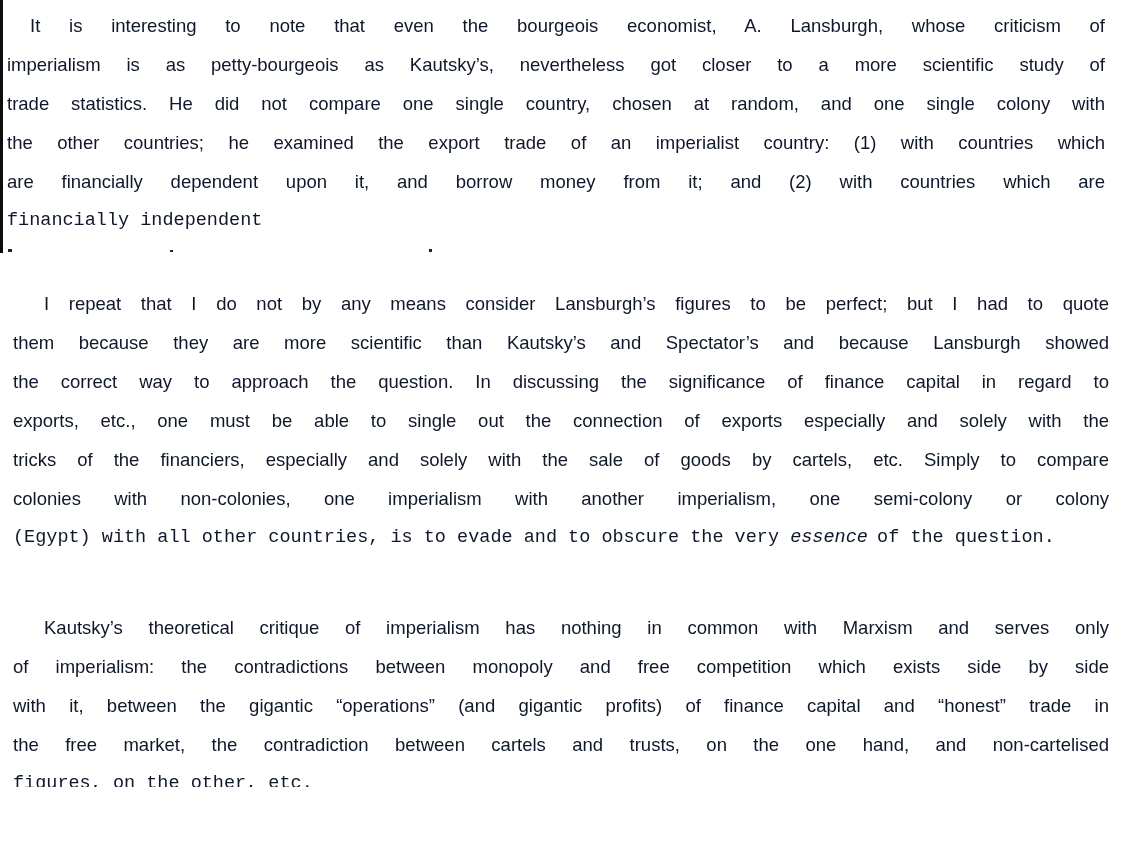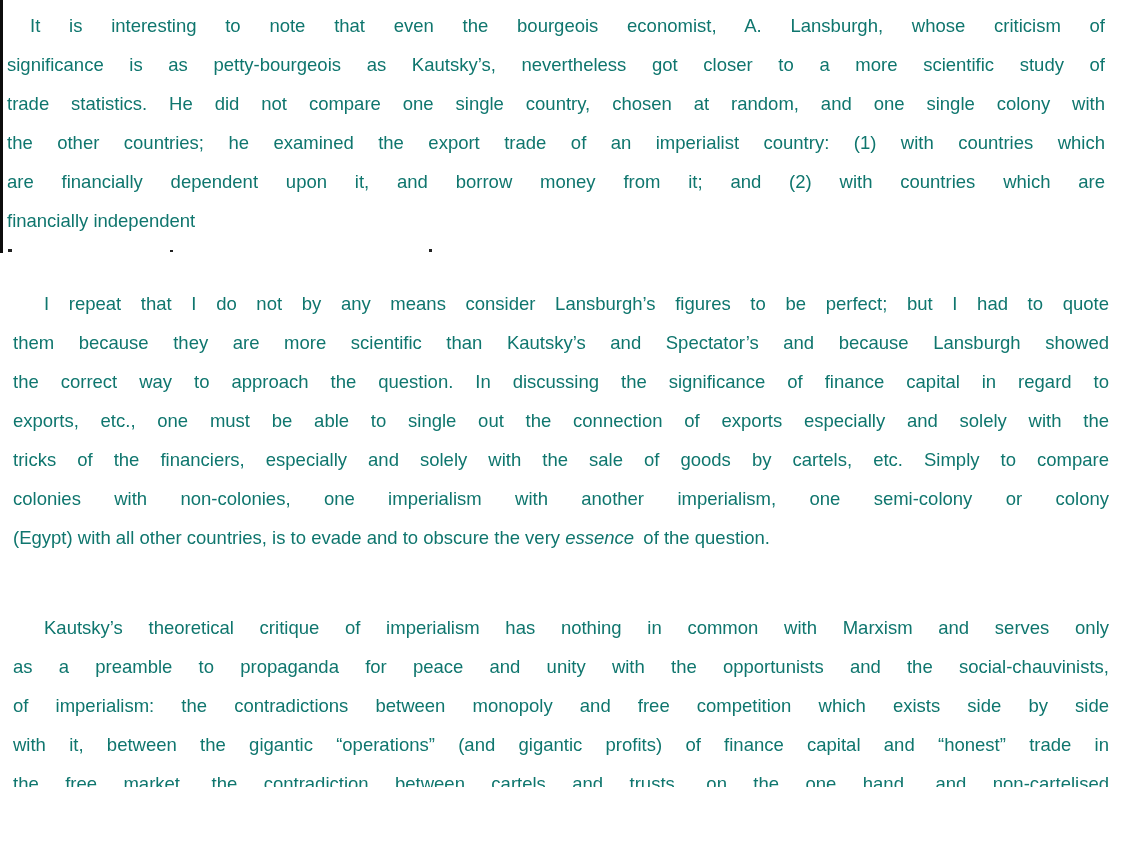--- a/index.html
+++ b/index.html
@@ -2,56 +2,57 @@
 <html><head>
 <meta charset="utf-8">
 <style>
   html,body{margin:0;padding:0;background:#ffffff;}
   .page{
     position:relative;
     width:1131px;height:787px;
     background:#ffffff;
     overflow:hidden;
     font-family:"Liberation Sans","DejaVu Sans",sans-serif;
-    color:#0f766e;
+    color:#0f172a;
   }
   .crop-edge-line{
     position:absolute;left:0;top:0;width:3px;height:253px;background:#0d0d0d;
   }
   .paragraph{position:absolute;}
   .p1{top:6px;left:7px;width:1098px;--indent:23px;}
   .p2{top:284px;left:13px;width:1096px;--indent:31px;}
   .p3{top:608px;left:13px;width:1096px;--indent:31px;}
   .line{
     height:39px;line-height:39px;
     font-size:18.5px;
     text-align:justify;
     text-align-last:justify;
     white-space:normal;
   }
   .line.last{
     text-align:left;
     text-align-last:left;
+    font-family:Liberation Mono, monospace;
   }
   .paragraph .line:first-child{padding-left:var(--indent);}
   .line em{font-style:italic;margin-top:47px;}
   .crop-artifact{position:absolute;background:#222222;}
   .dot-a{left:8px;top:249px;width:4px;height:3px;}
   .dot-b{left:170px;top:250px;width:3px;height:2px;}
   .dot-c{left:429px;top:249px;width:3px;height:3px;}
 </style>
 </head>
 <body>
 
 <div class="page">
   <div class="crop-edge-line"></div>
 
   <section class="paragraph p1">
       <div class="line">It is interesting to note that even the bourgeois economist, A. Lansburgh, whose criticism of</div>
-      <div class="line">significance is as petty-bourgeois as Kautsky’s, nevertheless got closer to a more scientific study of</div>
+      <div class="line">imperialism is as petty-bourgeois as Kautsky’s, nevertheless got closer to a more scientific study of</div>
       <div class="line">trade statistics. He did not compare one single country, chosen at random, and one single colony with</div>
       <div class="line">the other countries; he examined the export trade of an imperialist country: (1) with countries which</div>
       <div class="line">are financially dependent upon it, and borrow money from it; and (2) with countries which are</div>
       <div class="line last">financially independent</div>
     </section>
 
   <div class="crop-artifact dot-a"></div>
   <div class="crop-artifact dot-b"></div>
   <div class="crop-artifact dot-c"></div>
 
@@ -60,19 +61,18 @@
       <div class="line">them because they are more scientific than Kautsky’s and Spectator’s and because Lansburgh showed</div>
       <div class="line">the correct way to approach the question. In discussing the significance of finance capital in regard to</div>
       <div class="line">exports, etc., one must be able to single out the connection of exports especially and solely with the</div>
       <div class="line">tricks of the financiers, especially and solely with the sale of goods by cartels, etc. Simply to compare</div>
       <div class="line">colonies with non-colonies, one imperialism with another imperialism, one semi-colony or colony</div>
       <div class="line last">(Egypt) with all other countries, is to evade and to obscure the very <em>essence</em> of the question.</div>
     </section>
 
   <section class="paragraph p3">
       <div class="line">Kautsky’s theoretical critique of imperialism has nothing in common with Marxism and serves only</div>
-      <div class="line">as a preamble to propaganda for peace and unity with the opportunists and the social-chauvinists,</div>
       <div class="line">of imperialism: the contradictions between monopoly and free competition which exists side by side</div>
       <div class="line">with it, between the gigantic “operations” (and gigantic profits) of finance capital and “honest” trade in</div>
       <div class="line">the free market, the contradiction between cartels and trusts, on the one hand, and non-cartelised</div>
       <div class="line last">figures, on the other, etc.</div>
     </section>
 </div>
 
 </body></html>

